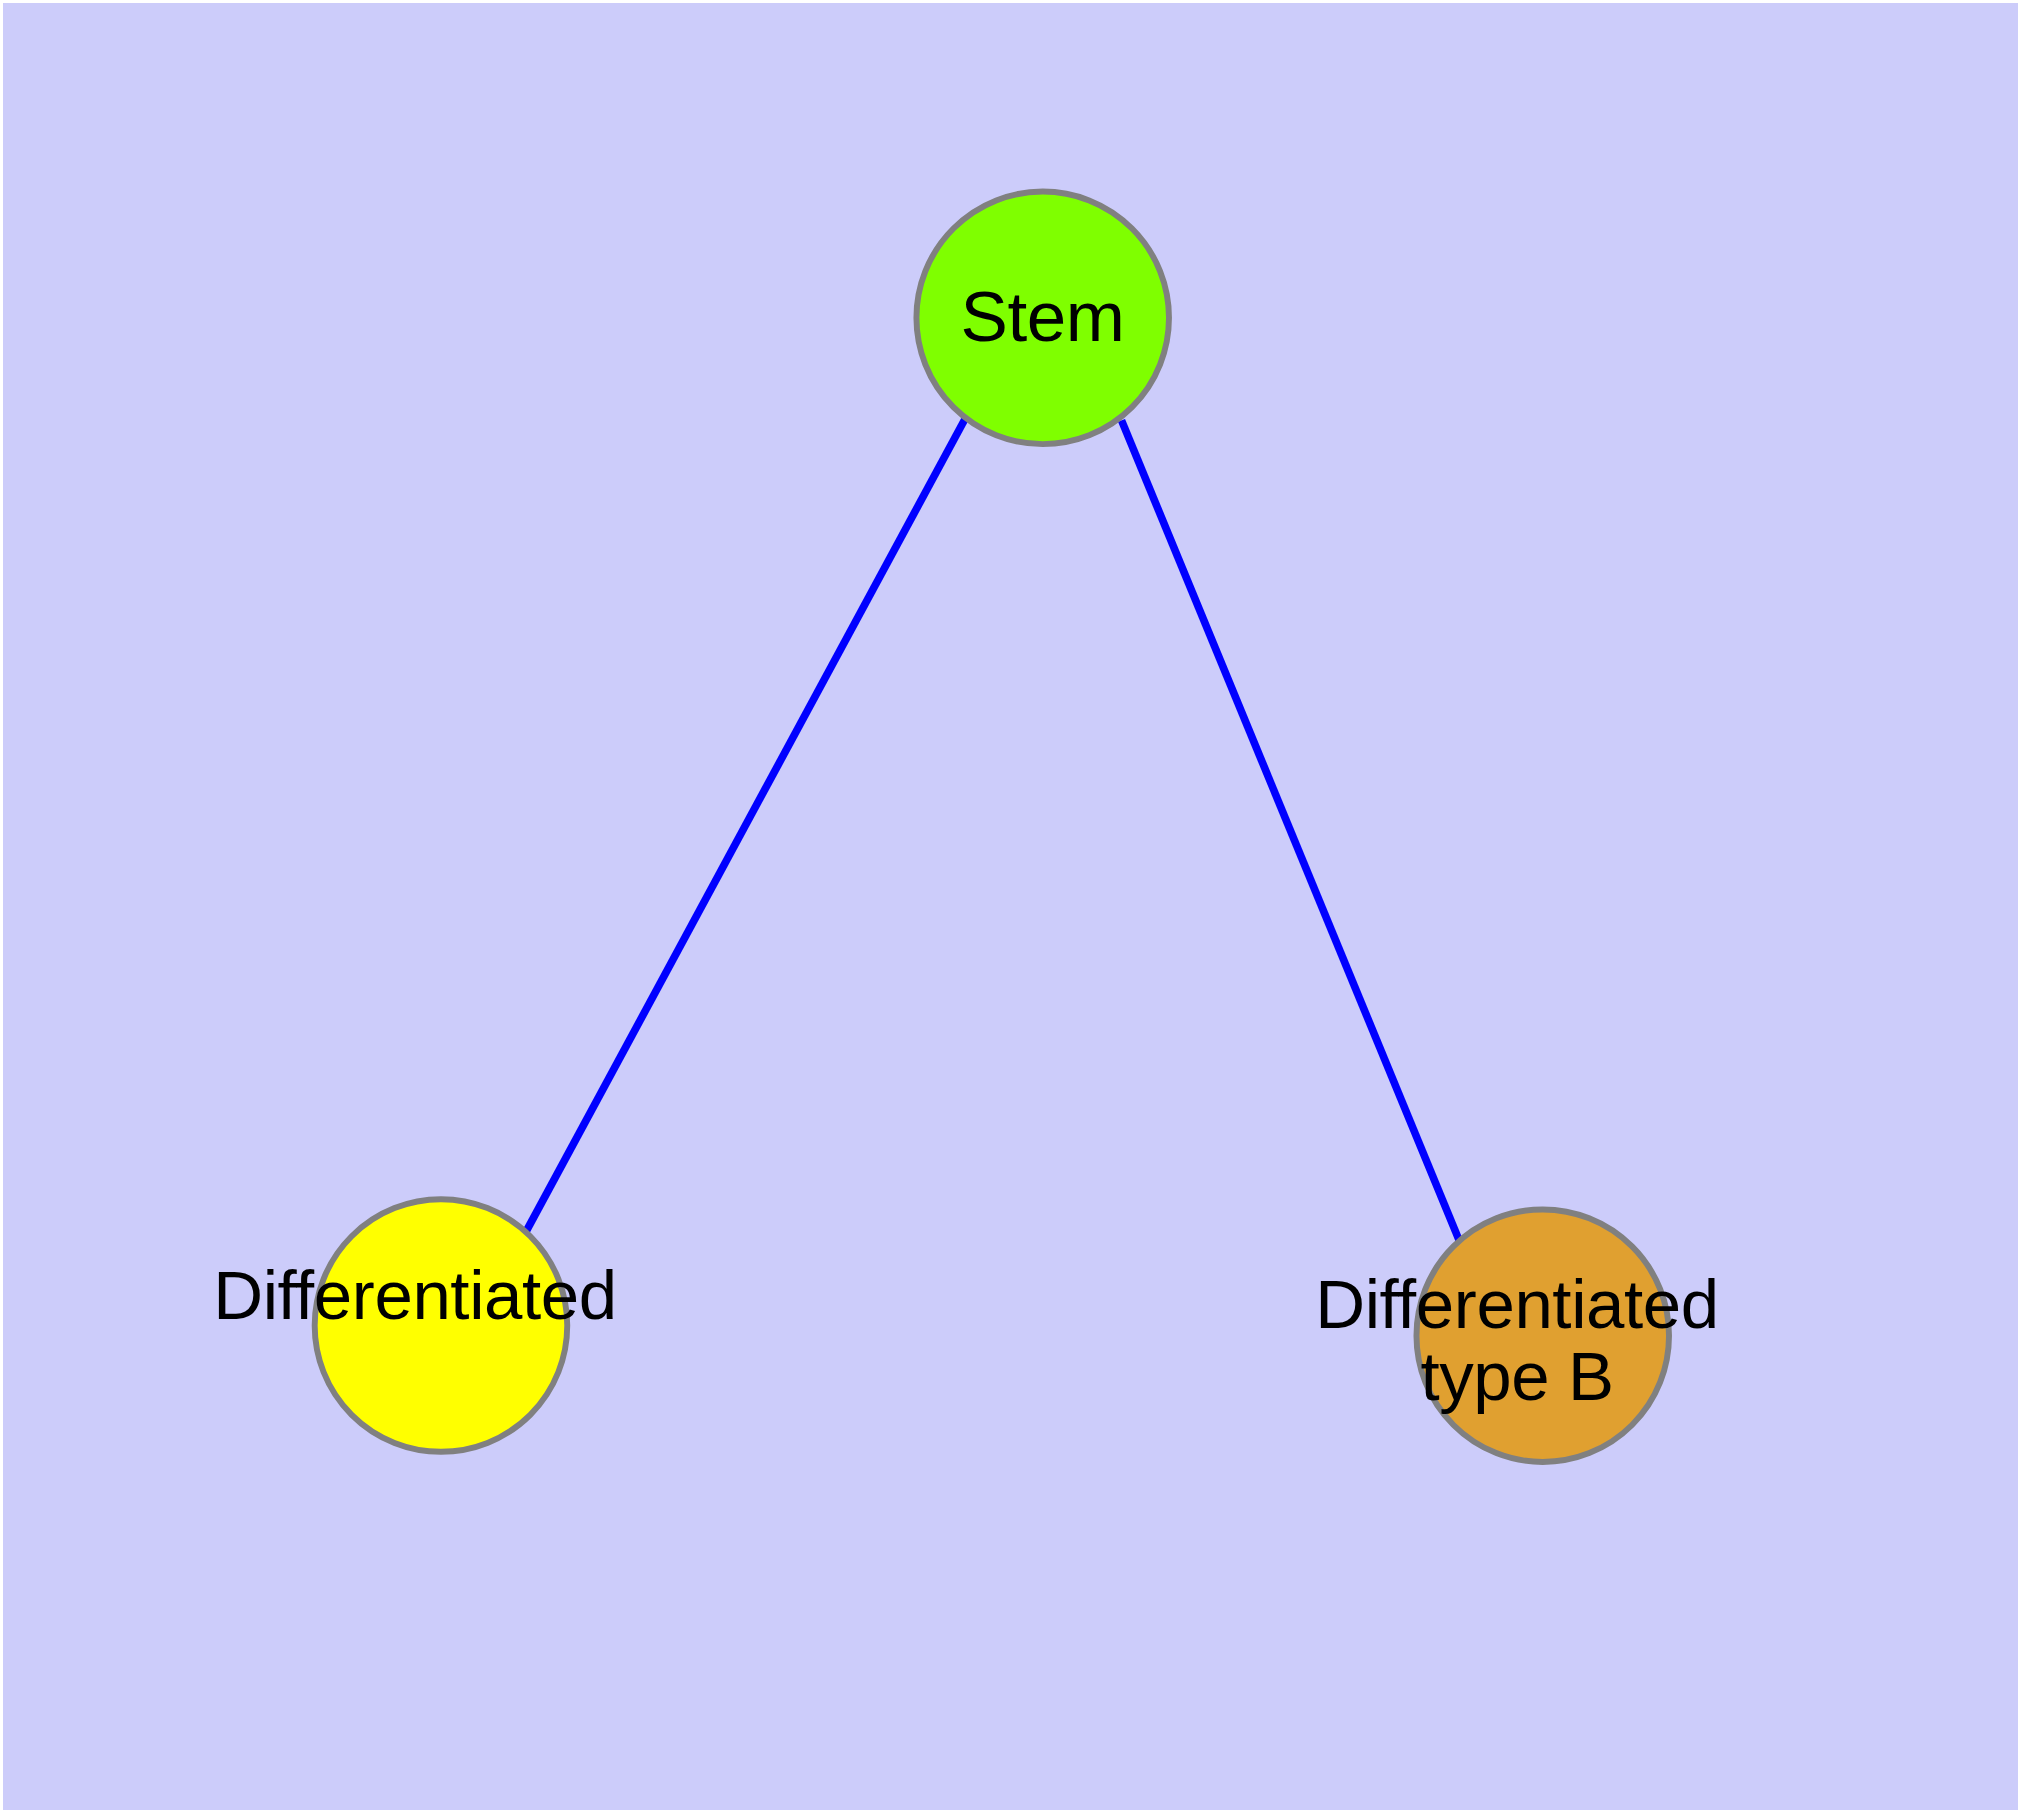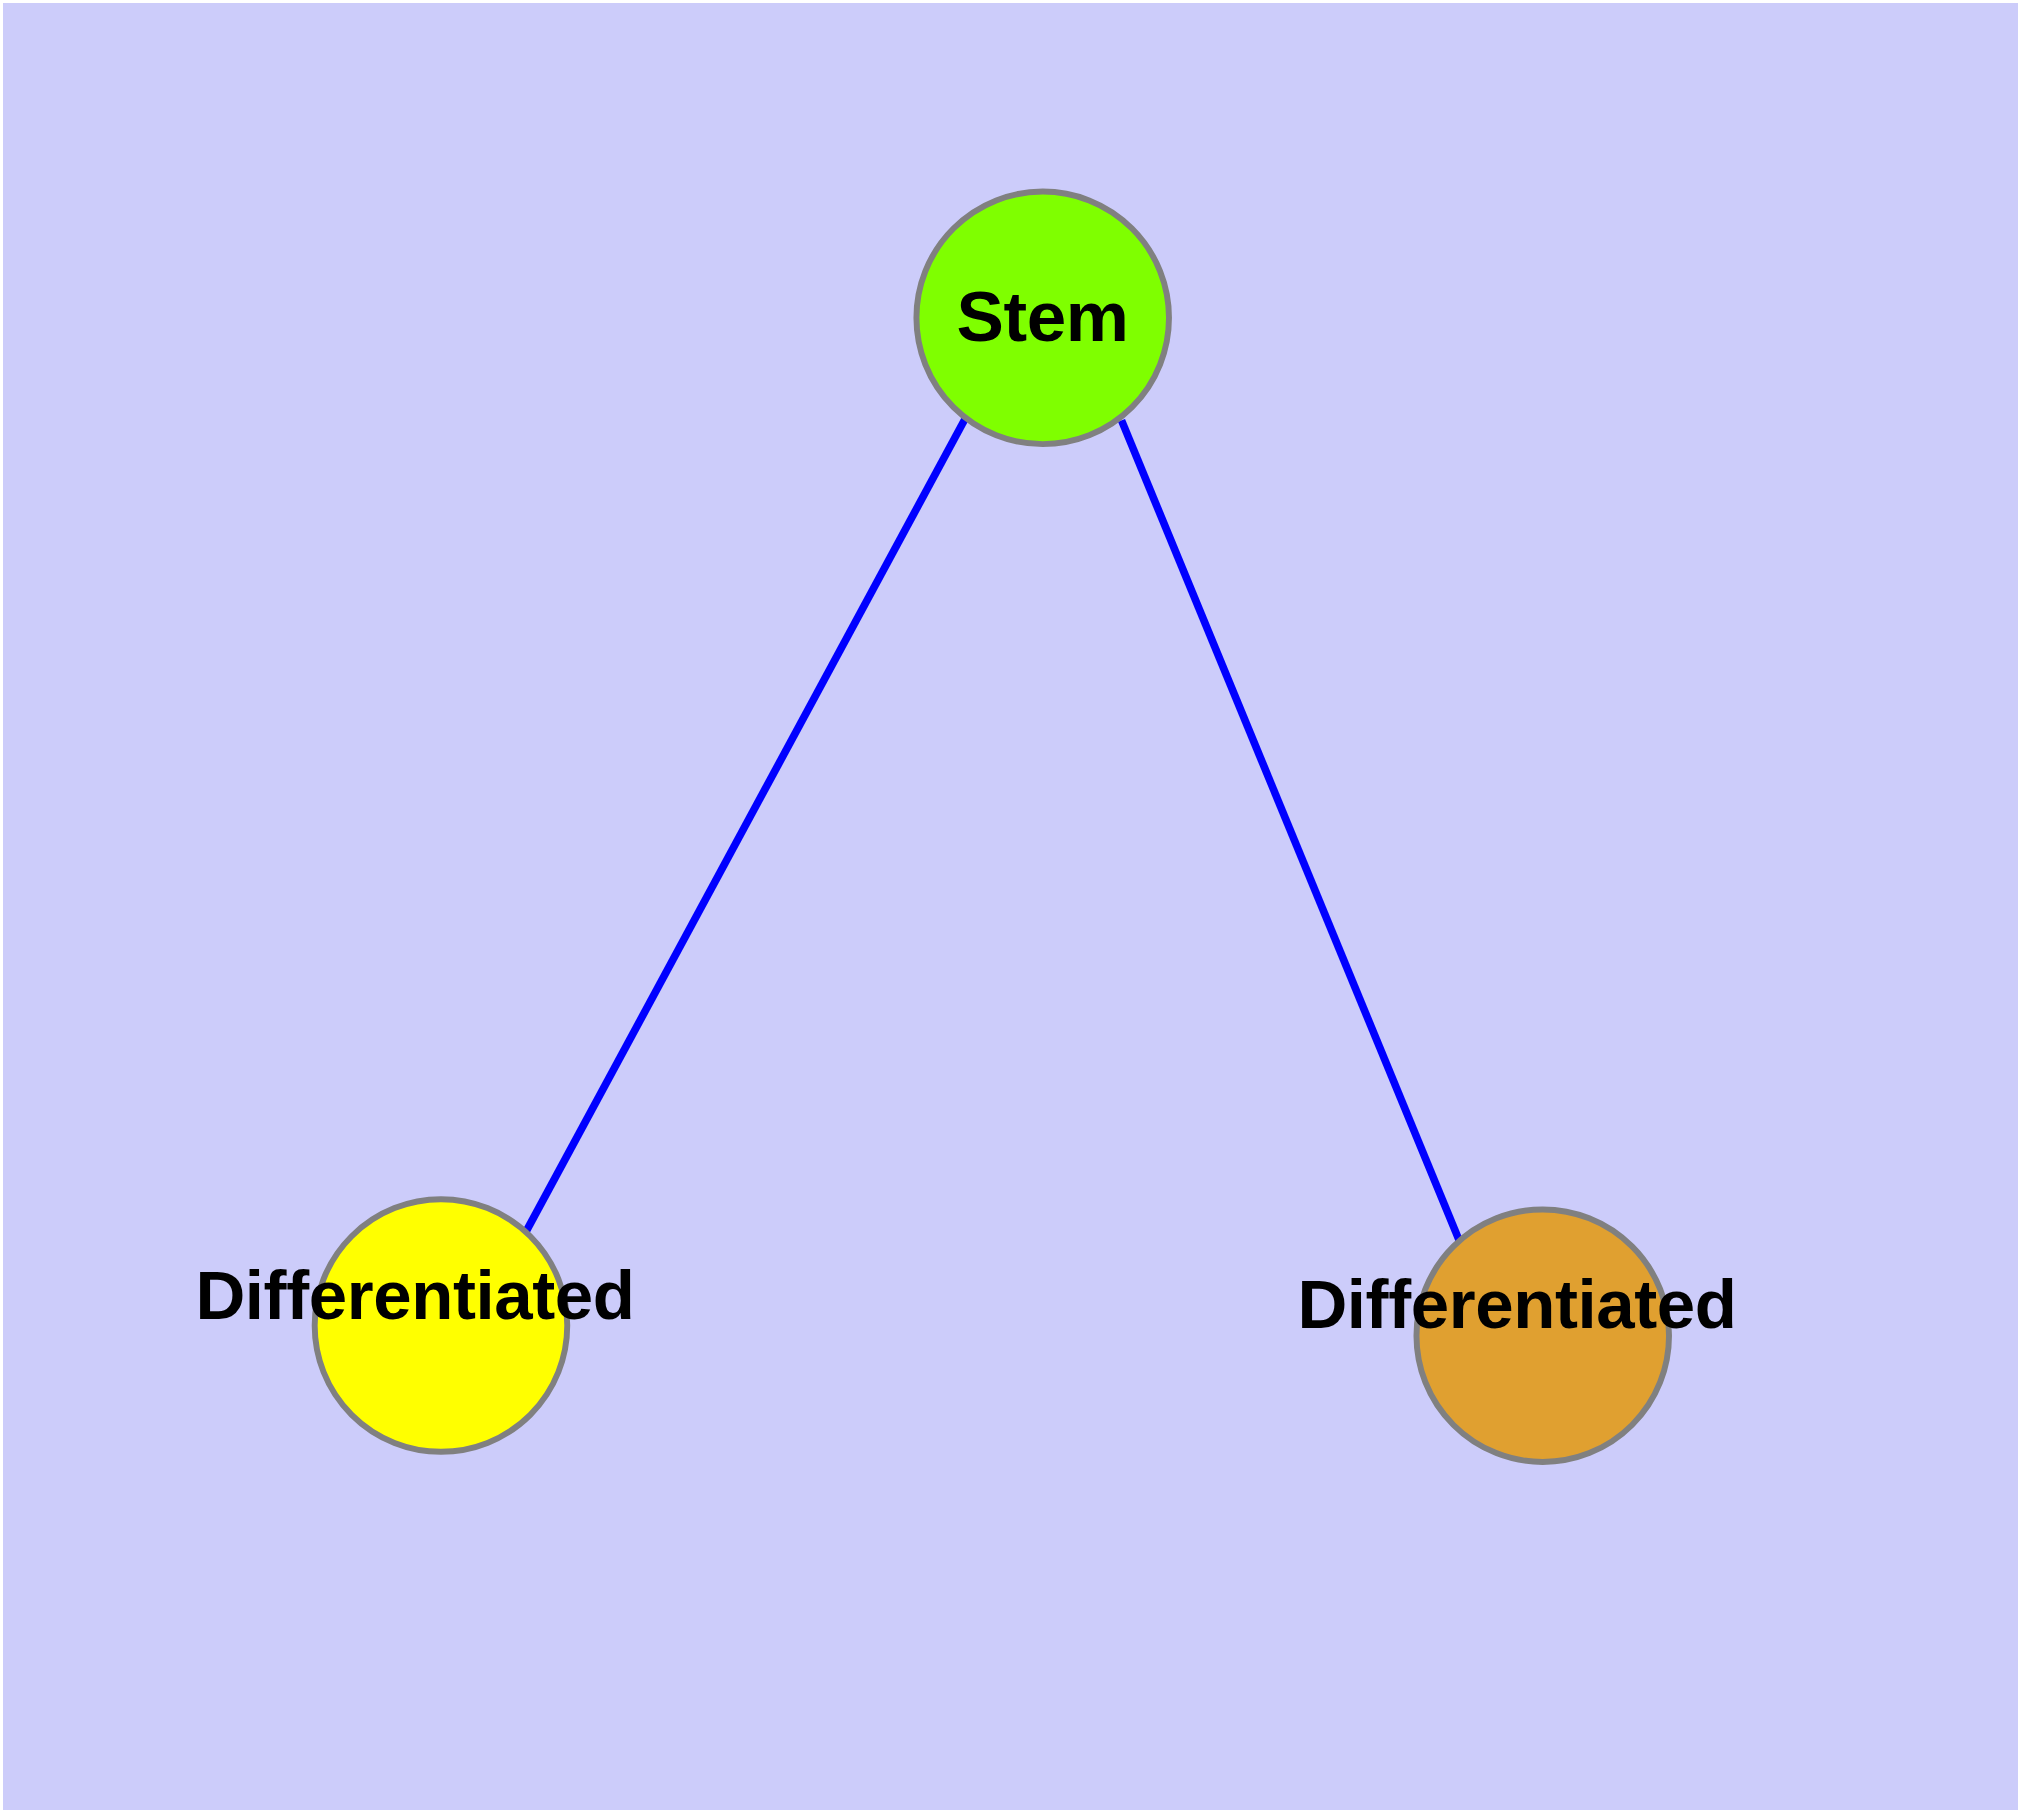--- a/index.html
+++ b/index.html
@@ -27,21 +27,21 @@
   #graph-svg {
     position: absolute;
     left: 0;
     top: 0;
     width: 2021px;
     height: 1812px;
   }
   .node-label {
     position: absolute;
     color: #000000;
-    font-weight: bold;
+    font-weight: normal;
     text-align: center;
     line-height: 1.04;
     white-space: pre;
     letter-spacing: -0.4px;
     pointer-events: none;
   }
   #label-stem {
     font-size: 71px;
     left: 788px;
     top: 280px;
@@ -78,16 +78,16 @@
       <circle cx="1230" cy="375" r="149" fill="#7fff00" stroke="#808080" stroke-width="7"></circle>
       <circle cx="520" cy="1564" r="149" fill="#ffff00" stroke="#808080" stroke-width="7"></circle>
       <circle cx="1820" cy="1576" r="149" fill="#e0a030" stroke="#808080" stroke-width="7"></circle>
     </g>
   </svg>
 
   <div class="node-label" id="label-stem">Stem</div>
 
   <div class="node-label" id="label-diff-a"><span>Differentiated</span><br></div>
 
-  <div class="node-label" id="label-diff-b"><span>Differentiated</span><br></div>
+  <div class="node-label" id="label-diff-b"><span>Differentiated</span><br><span>type B</span></div>
 
 </div>
 
 
 </body></html>

